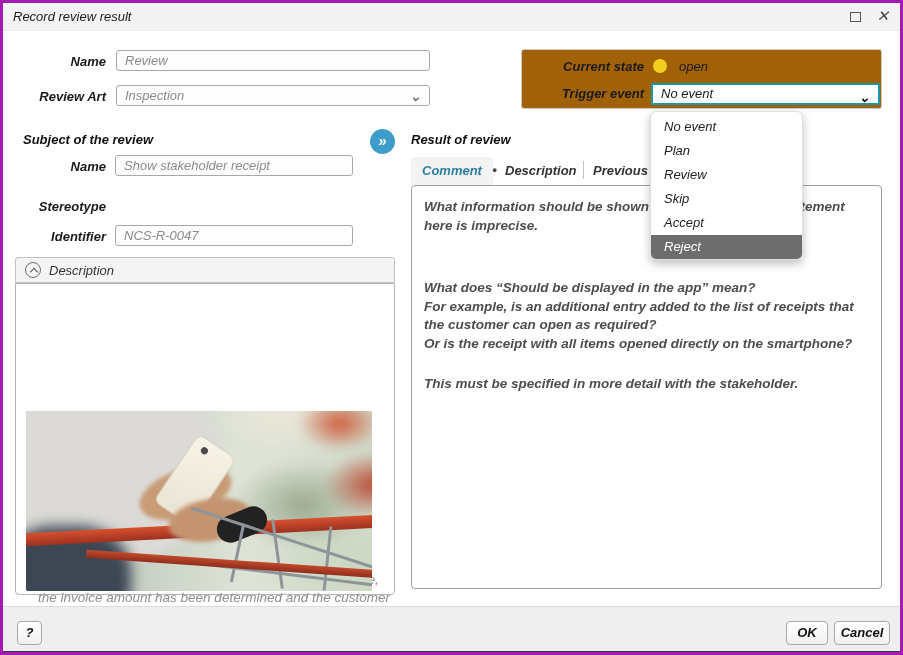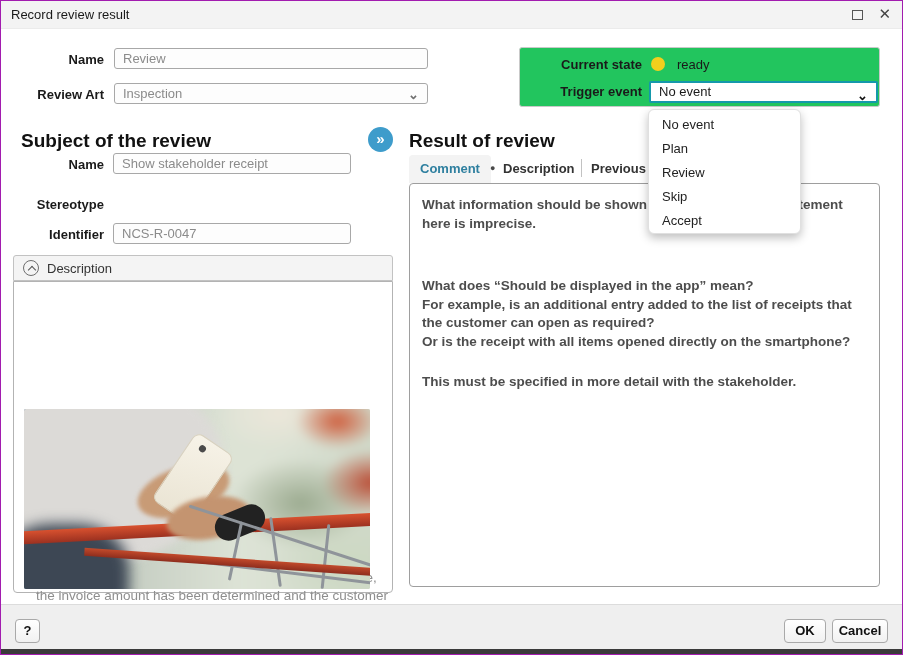--- a/index.html
+++ b/index.html
@@ -1,45 +1,45 @@
 <!DOCTYPE html>
 <html><head>
 <meta charset="utf-8">
 <style>
   * { box-sizing: border-box; margin: 0; padding: 0; }
   html,body { background:#fff; }
   body { font-family:"Liberation Sans", sans-serif; }
   .window { position:relative; width:903px; height:655px; background:#fff;
-            border:1px solid #a21caf; overflow:hidden; font-size:13px; color:#1a1a1a; }
+            border:3px solid #a21caf; overflow:hidden; font-size:13px; color:#1a1a1a;font-style:italic; }
 
   
   .titlebar { position:absolute; left:0; top:0; width:100%; height:28px;
               background:#f3f3f3; border-bottom:1px solid #ebebeb; }
   .title { position:absolute; left:10px; top:6px; font-size:13px; color:#1a1a1a; }
   .ctl-max { position:absolute; right:39px; top:9px; width:11px; height:10px;
              border:1.5px solid #555; cursor:pointer; }
   .ctl-close { position:absolute; right:11px; top:4px; font-size:15px; color:#444; cursor:pointer; }
 
   
   .lbl { position:absolute; width:95px; left:8px; text-align:right; font-weight:700; color:#1a1a1a; }
   .inp { position:absolute; height:21px; background:#fdfdfd; border:1px solid #a8a8a8;
          border-radius:3px; color:#8b8b8b; font-size:13px; line-height:19px; padding:0 8px; }
   .chev { position:absolute; color:#707070; font-size:13px; font-weight:700; line-height:10px; }
-  .heading { position:absolute; font-weight:700; font-size:19px; color:#111; }
+  .heading { position:absolute; font-weight:700; font-size:13px; color:#111; }
 
   
   .inp-name  { left:113px; top:47px;  width:314px; }
   .inp-art   { left:113px; top:82px;  width:314px; }
   .lbl-name  { top:51px; }
   .lbl-art   { top:86px; }
   .chev-art  { left:407px; top:89px; }
 
   
   .state-panel { position:absolute; left:518px; top:46px; width:361px; height:60px;
-                 border:1px solid #c9c9c9; border-radius:3px; background:#22c55e; }
+                 border:1px solid #c9c9c9; border-radius:3px; background:#a16207; }
   .lbl-state  { position:absolute; left:12px; top:9px;  width:110px; text-align:right; font-weight:700; }
   .lbl-trig   { position:absolute; left:12px; top:36px; width:110px; text-align:right; font-weight:700; }
   .state-dot  { position:absolute; left:131px; top:9px; width:14px; height:14px; border-radius:50%; }
   .state-val  { position:absolute; left:157px; top:9px; color:#1a1a1a; }
   .trig-select{ position:absolute; left:129px; top:33px; width:229px; height:22px;
                 border:2px solid #1598ab; border-radius:2px; background:#fff;
                 line-height:18px; padding:0 8px; color:#1a1a1a; cursor:pointer; }
   .trig-chev  { position:absolute; right:8px; top:4px; color:#111; font-weight:700; font-size:13px; }
 
   
@@ -154,21 +154,21 @@
 
   <div class="lbl lbl-name">Name</div>
   <div class="inp inp-name">Review</div>
   <div class="lbl lbl-art">Review Art</div>
   <div class="inp inp-art">Inspection</div>
   <span class="chev chev-art">⌄</span>
 
   <div class="state-panel">
     <div class="lbl-state">Current state</div>
     <div class="state-dot" style="background:#f2cf1d"></div>
-    <div class="state-val">ready</div>
+    <div class="state-val">open</div>
     <div class="lbl-trig">Trigger event</div>
     <div class="trig-select">
       <span>No event</span>
       <span class="trig-chev">⌄</span>
     </div>
   </div>
 
   <div class="heading subject-heading">Subject of the review</div>
 
   <div class="lbl lbl-sname">Name</div>
@@ -223,20 +223,21 @@
 For example, is an additional entry added to the list of receipts that the customer can open as required?
 Or is the receipt with all items opened directly on the smartphone?</div>
   <div class="cpara cp3">This must be specified in more detail with the stakeholder.</div>
 
   <div class="dropdown">
     <div class="dd-item">No event</div>
     <div class="dd-item">Plan</div>
     <div class="dd-item">Review</div>
     <div class="dd-item">Skip</div>
     <div class="dd-item">Accept</div>
+    <div class="dd-item active">Reject</div>
   </div>
 
   <div class="footer">
     <div class="btn btn-help">?</div>
     <div class="btn btn-ok">OK</div>
     <div class="btn btn-cancel">Cancel</div>
   </div>
   <div class="bottom-edge"></div>
 
 </div>

